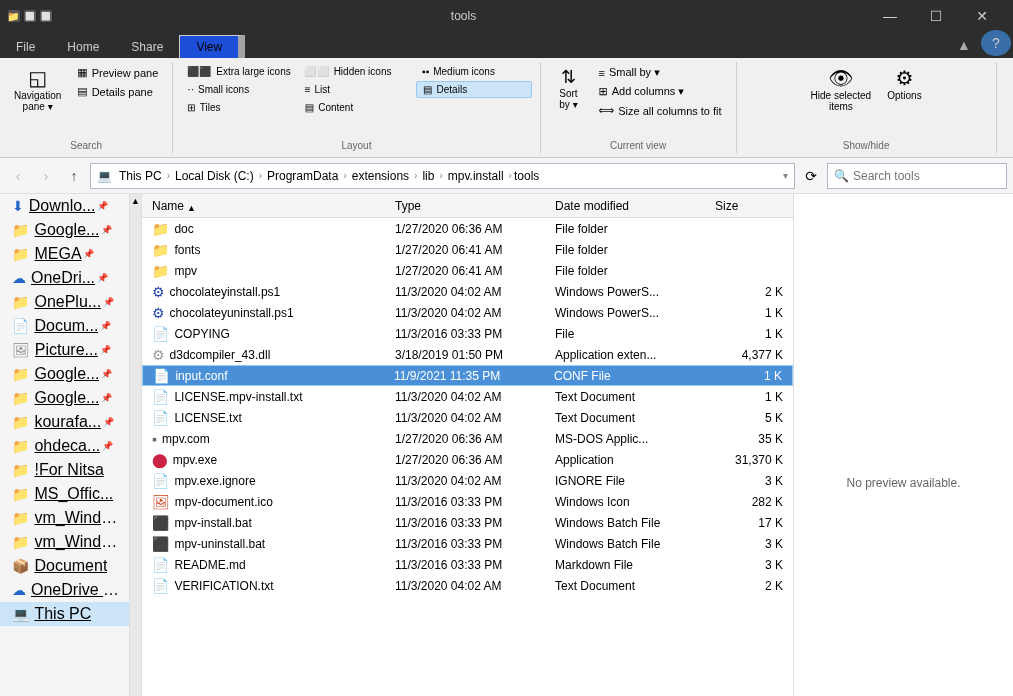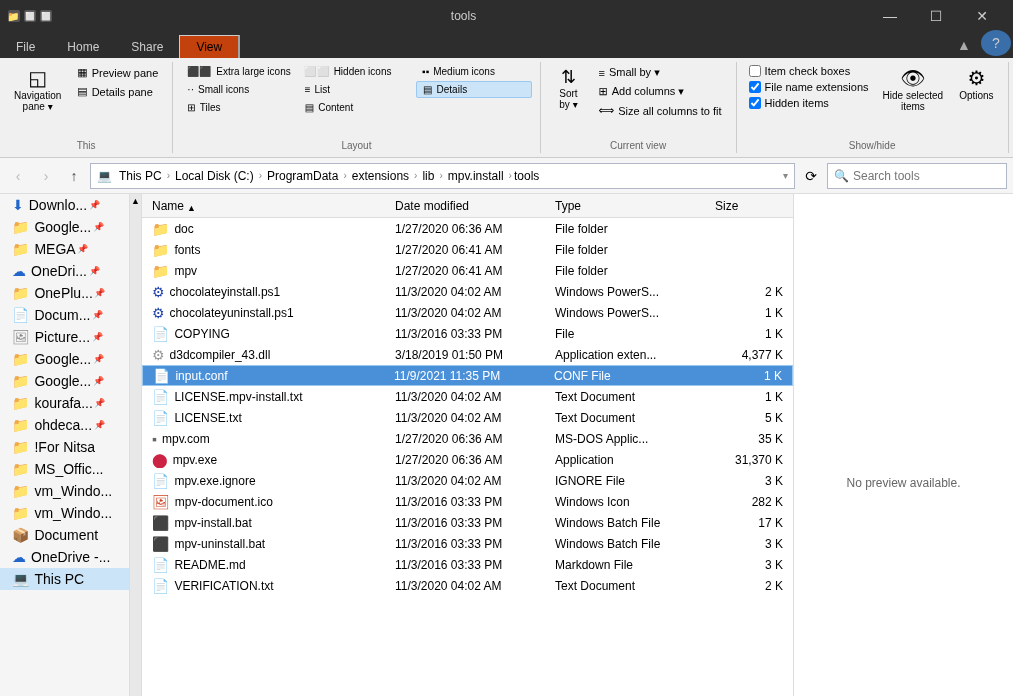--- a/index.html
+++ b/index.html
@@ -23,25 +23,25 @@
     .ribbon-tabs { display: flex; background: #2d2d2d; height: 26px; align-items: flex-end; }
     .ribbon-tab {
       padding: 4px 16px;
       background: #2d2d2d;
       color: #ccc;
       font-size: 12px;
       cursor: pointer;
       border-top: 1px solid transparent;
     }
     .ribbon-tab.active {
-      background: #c2410c;
+      background: #1d4ed8;
       color: #000;
       border-top: 1px solid #ccc;
       border-left: 1px solid #ccc;
-      border-right: 2px solid #a3a3a3;
+      border-right: 7px solid #a3a3a3;
     }
     .ribbon-content {
       background: #f0f0f0;
       display: flex;
       align-items: stretch;
       padding: 4px 0;
       border-bottom: 1px solid #ccc;
       min-height: 88px;
     }
     .ribbon-group {
@@ -159,21 +159,21 @@
       align-items: center;
       padding: 3px 8px 3px 12px;
       cursor: pointer;
       font-size: 12px;
       white-space: nowrap;
       overflow: hidden;
       text-overflow: ellipsis;
     }
     .sidebar-item.active { background: #cce4f7; }
     .sidebar-item .icon { margin-right: 5px; font-size: 14px; flex-shrink: 0; }
-    .sidebar-item .label { overflow: hidden; text-overflow: ellipsis; font-size: 14px; }
+    .sidebar-item .label { overflow: hidden; text-overflow: ellipsis; font-size: 16px; text-decoration: underline; }
     .sidebar-item .pin { color: #888; font-size: 9px; margin-left: 2px; }
 
     
     .file-area { flex: 1; display: flex; flex-direction: column; background: #fff; overflow: hidden; }
 
     
     .col-headers {
       display: flex;
       align-items: center;
       background: #f5f5f5;
@@ -270,21 +270,21 @@
         <div class="ribbon-btn-small">
           <span>▦</span>
           <span>Preview pane</span>
         </div>
         <div class="ribbon-btn-small">
           <span>▤</span>
           <span>Details pane</span>
         </div>
       </div>
     </div>
-    <span class="ribbon-group-label">This</span>
+    <span class="ribbon-group-label">Search</span>
   </div>
 
   <div class="ribbon-group" style="min-width:220px;">
     <div class="ribbon-group-items">
       <div style="display:grid;grid-template-columns:1fr 1fr 1fr;gap:2px;padding-bottom:16px;">
         <div class="ribbon-btn-small" style="font-size:10px;">
           <span>⬛⬛</span>
           <span>Extra large icons</span>
         </div>
         <div class="ribbon-btn-small" style="font-size:10px;">
@@ -339,34 +339,20 @@
           <span>⟺</span>
           <span>Size all columns to fit</span>
         </div>
       </div>
     </div>
     <span class="ribbon-group-label">Current view</span>
   </div>
 
   <div class="ribbon-group" style="min-width:260px;">
     <div class="ribbon-group-items">
-      <div class="ribbon-column">
-        <div class="ribbon-check">
-          <input type="checkbox" style="">
-          <span>Item check boxes</span>
-        </div>
-        <div class="ribbon-check">
-          <input type="checkbox" checked="" style="">
-          <span>File name extensions</span>
-        </div>
-        <div class="ribbon-check">
-          <input type="checkbox" checked="" style="">
-          <span>Hidden items</span>
-        </div>
-      </div>
       <div class="ribbon-btn" style="min-width:52px;">
         <span class="icon" style="font-size:20px;">👁</span>
         <span style="font-size:10px;text-align:center;">Hide selected<br>items</span>
       </div>
       <div class="ribbon-btn" style="min-width:44px;">
         <span class="icon" style="font-size:20px;">⚙</span>
         <span style="font-size:10px;text-align:center;">Options</span>
       </div>
     </div>
     <span class="ribbon-group-label">Show/hide</span>
@@ -500,25 +486,25 @@
 
   </div>
 
   <div class="file-area">
 
     <div class="col-headers">
       <div class="col-header col-name">
         <span>Name</span>
         <span style="font-size:9px;">▲</span>
       </div>
+      <div class="col-header col-type">
+        <span>Type</span>
+      </div>
       <div class="col-header col-date">
         <span>Date modified</span>
-      </div>
-      <div class="col-header col-type">
-        <span>Type</span>
       </div>
       <div class="col-header col-size">
         <span>Size</span>
       </div>
     </div>
 
     <div class="file-list">
 
       <div class="file-row">
         <div class="file-cell name">

